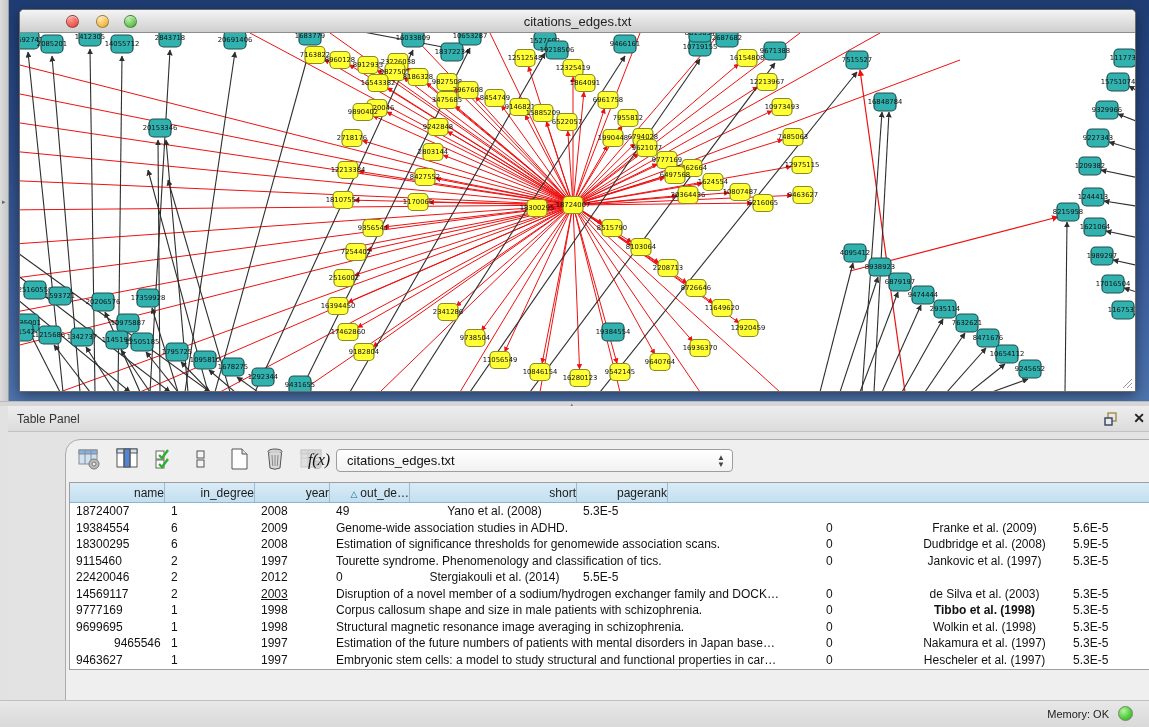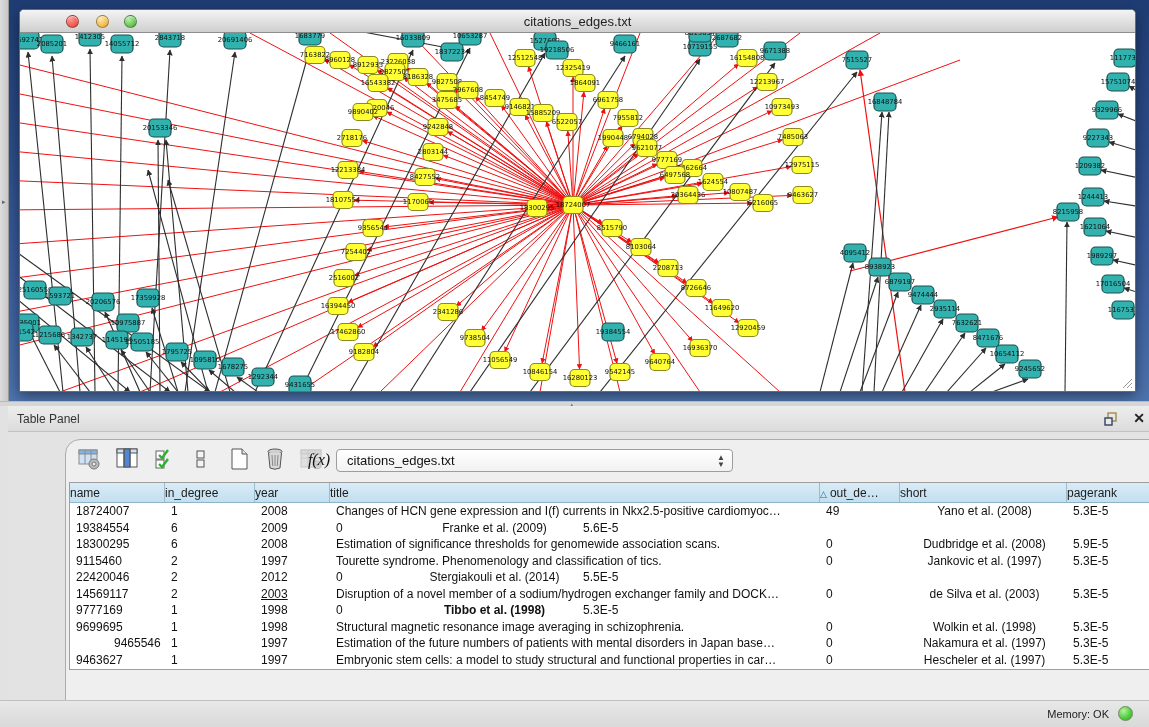--- a/index.html
+++ b/index.html
@@ -50,21 +50,21 @@
   .tbtn svg { width:24px; height:24px; }
   #table-select { position:absolute; left:270px; top:9px; width:397px; height:23px;
     background:linear-gradient(180deg,#ffffff,#f2f2f2); border:1px solid #9d9d9d; border-radius:4px;
     font-size:13px; color:#111; padding:3px 24px 0 10px; cursor:pointer; }
   #table-select .steppers { position:absolute; right:7px; top:4px; font-size:8px; color:#444; line-height:7px; text-align:center; }
 
   #tp-table { position:absolute; left:3px; top:42px; width:1116px; height:188px; background:#fff;
     border:1px solid #9e9e9e; display:flex; flex-direction:column; overflow:hidden; }
   #thead { display:flex; height:20px; background:linear-gradient(180deg,#d9ecf7,#c3dfF0);
     border-bottom:1px solid #8fb4c9; flex:none; }
-  .th { font-size:12px; color:#1c1c1c; text-align:left; padding-top:3px;
+  .th { font-size:12px; color:#1c1c1c; text-align:right; padding-top:3px;
     border-right:1px solid #9cbccd; cursor:pointer; overflow:hidden; white-space:nowrap; flex:none; }
   .sort-glyph { font-size:9px; margin-right:3px; color:#1b6c8e; }
   #tbody { position:relative; flex:1; overflow:hidden; }
   .tr { display:flex; height:16.5px; cursor:default; }
   .td { font-size:12px; color:#111; padding:1px 4px 0 6px; white-space:nowrap; overflow:hidden;
     flex:none; }
   #vscroll { position:absolute; right:0; top:20px; bottom:0; width:15px; background:#f4f4f4;
     border-left:1px solid #c9c9c9; }
   #vthumb { position:absolute; left:2px; top:3px; width:10px; height:42px; background:#b3b3b3;
     border-radius:6px; }
@@ -845,39 +845,38 @@
           <span>citations_edges.txt</span>
           <span class="steppers">▲<br>▼</span>
         </div>
       </div>
 
       <div id="tp-table">
         <div id="thead">
             <div class="th" style="width: 95px;">name</div>
             <div class="th" style="width: 90px;">in_degree</div>
             <div class="th" style="width: 75px;">year</div>
-            <div class="th" style="width: 490px;">title</div>
             <div class="th" style="width: 80px;"><span class="sort-glyph">△</span>out_de…</div>
             <div class="th" style="width: 167px;">short</div>
             <div class="th" style="width: 91px;">pagerank</div>
           </div>
         <div id="tbody">
             <div class="tr">
               <div class="td" style="width: 95px;">18724007</div>
               <div class="td" style="width: 90px;">1</div>
               <div class="td" style="width: 75px;">2008</div>
-              <div class="td" style="width: 490px;">Changes of HCN gene expression and I(f) currents in Nkx2.5-positive cardiomyoc…</div>
               <div class="td" style="width: 80px;">49</div>
               <div class="td" style="width: 167px; text-align: center;">Yano et al. (2008)</div>
               <div class="td" style="width: 91px;">5.3E-5</div>
             </div>
             <div class="tr">
               <div class="td" style="width: 95px;">19384554</div>
               <div class="td" style="width: 90px;">6</div>
               <div class="td" style="width: 75px;">2009</div>
+              <div class="td" style="width: 490px;">Genome-wide association studies in ADHD.</div>
               <div class="td" style="width: 80px;">0</div>
               <div class="td" style="width: 167px; text-align: center;">Franke et al. (2009)</div>
               <div class="td" style="width: 91px;">5.6E-5</div>
             </div>
             <div class="tr">
               <div class="td" style="width: 95px;">18300295</div>
               <div class="td" style="width: 90px;">6</div>
               <div class="td" style="width: 75px;">2008</div>
               <div class="td" style="width: 490px;">Estimation of significance thresholds for genomewide association scans.</div>
               <div class="td" style="width: 80px;">0</div>
@@ -907,20 +906,21 @@
               <div class="td" style="width: 75px; text-decoration: underline;">2003</div>
               <div class="td" style="width: 490px;">Disruption of a novel member of a sodium/hydrogen exchanger family and DOCK…</div>
               <div class="td" style="width: 80px;">0</div>
               <div class="td" style="width: 167px; text-align: center;">de Silva et al. (2003)</div>
               <div class="td" style="width: 91px;">5.3E-5</div>
             </div>
             <div class="tr">
               <div class="td" style="width: 95px;">9777169</div>
               <div class="td" style="width: 90px;">1</div>
               <div class="td" style="width: 75px;">1998</div>
+              <div class="td" style="width: 490px;">Corpus callosum shape and size in male patients with schizophrenia.</div>
               <div class="td" style="width: 80px;">0</div>
               <div class="td" style="width: 167px; text-align: center; font-weight: bold;">Tibbo et al. (1998)</div>
               <div class="td" style="width: 91px;">5.3E-5</div>
             </div>
             <div class="tr">
               <div class="td" style="width: 95px;">9699695</div>
               <div class="td" style="width: 90px;">1</div>
               <div class="td" style="width: 75px;">1998</div>
               <div class="td" style="width: 490px;">Structural magnetic resonance image averaging in schizophrenia.</div>
               <div class="td" style="width: 80px;">0</div>

